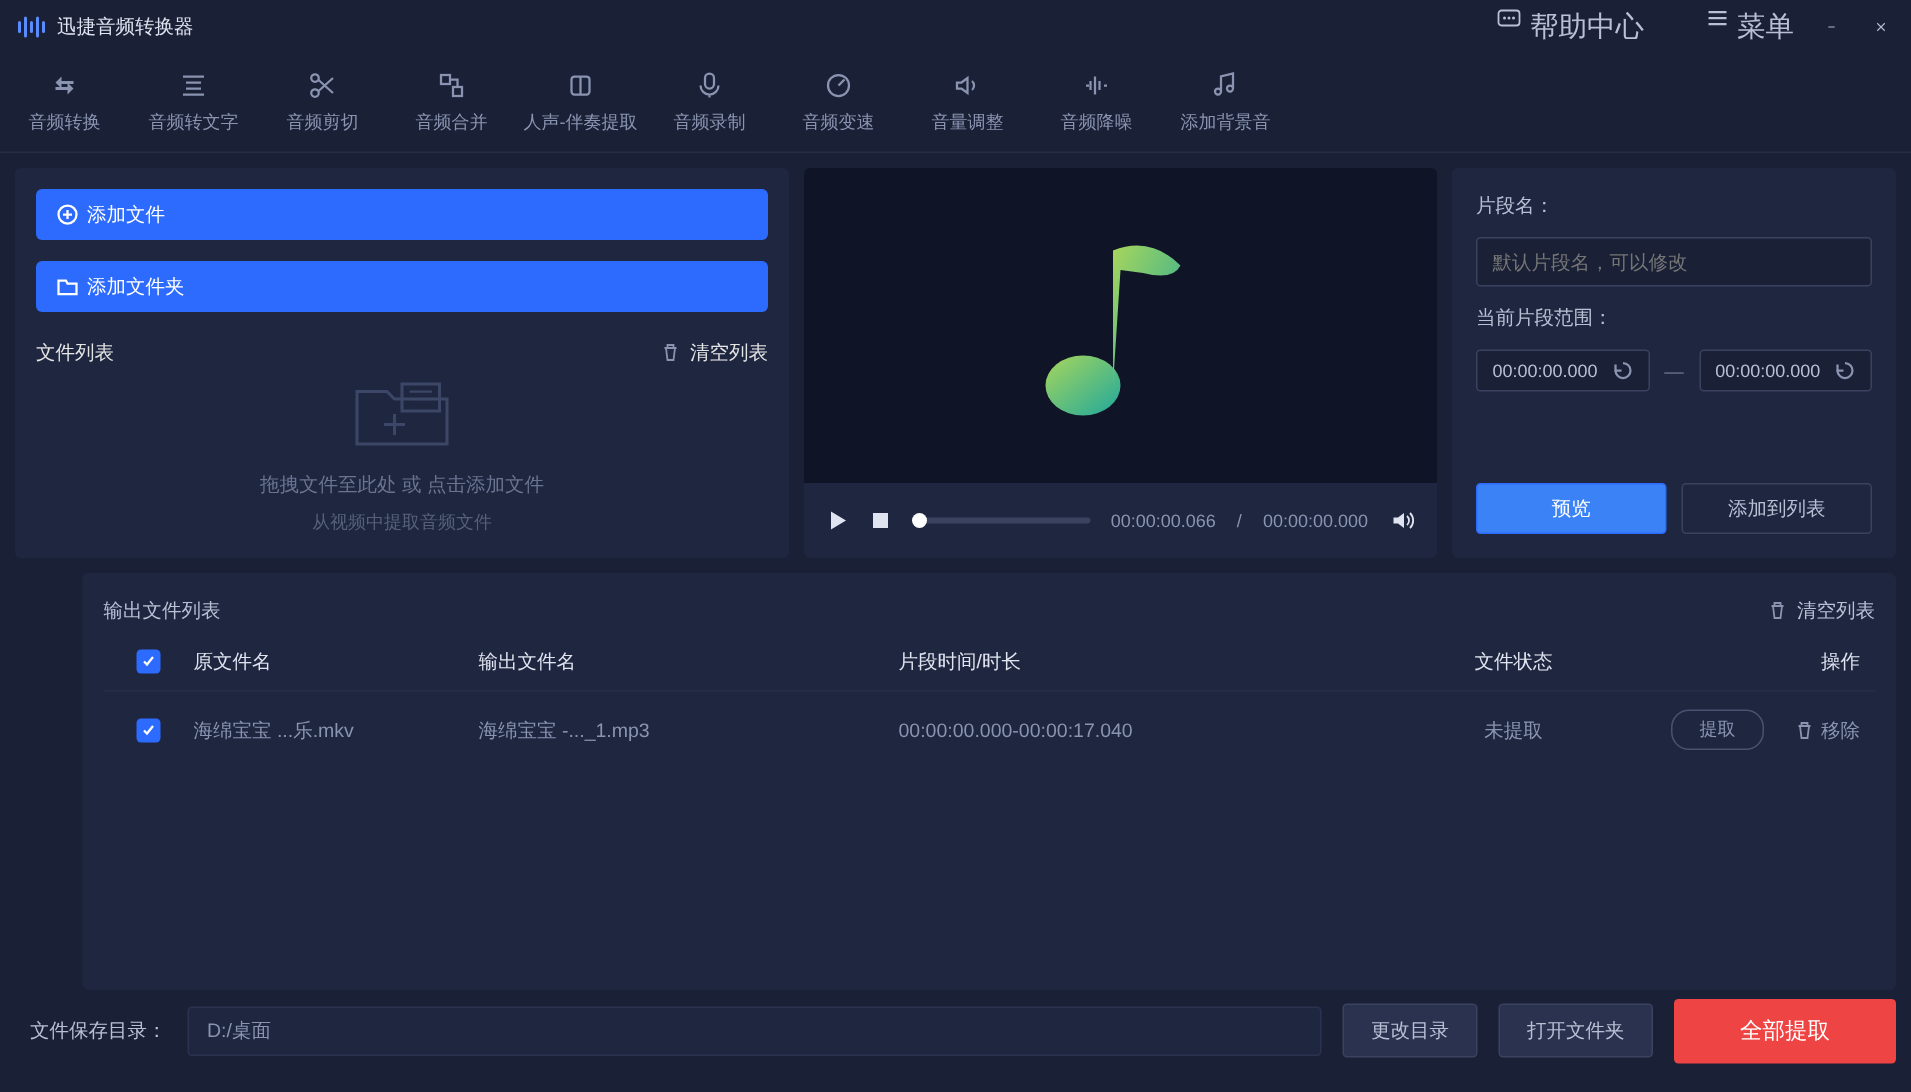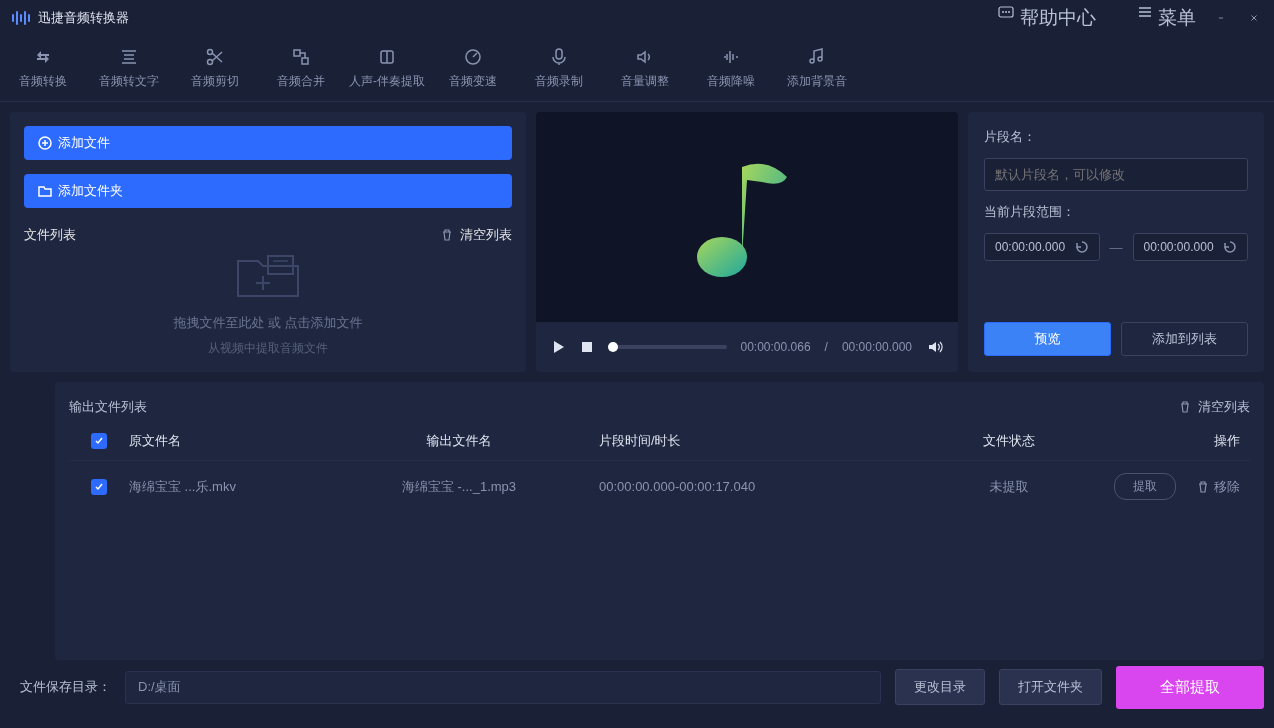--- a/index.html
+++ b/index.html
@@ -47,32 +47,32 @@
 .btn-sm { flex: 1; padding: 7px 0; border-radius: 3px; text-align: center; cursor: pointer; font-size: 13px; border: 1px solid #3a4260; color: #b8c0d4; background: transparent; }
 .btn-sm.primary { background: #3b82f6; border-color: #2d6bff; color: #fff; }
 
 .output-section { padding: 0 10px; margin-left: 45px; }
 .output-panel { background: #1e2640; border-radius: 4px; padding: 10px 14px; height: 278px; display: flex; flex-direction: column; }
 .out-head { display: flex; justify-content: space-between; align-items: center; color: #b8c0d4; height: 30px; }
 .table-head { display: flex; align-items: center; padding: 10px 0; color: #e0e4f0; font-size: 13px; border-bottom: 1px solid #262d47; }
 .table-row { display: flex; align-items: center; padding: 12px 0; color: #8a94b0; font-size: 13px; }
 .col-chk { width: 60px; display: flex; justify-content: center; }
 .col-src { width: 190px; }
-.col-out { width: 280px; text-align: center; }
+.col-out { width: 280px; }
 .col-seg { width: 340px; }
 .col-status { width: 140px; text-align: center; }
 .col-act { flex: 1; display: flex; justify-content: flex-end; gap: 20px; align-items: center; padding-right: 10px; }
 .chk { width: 16px; height: 16px; background: #2d6bff; border-radius: 3px; display: flex; align-items: center; justify-content: center; cursor: pointer; }
 .extract-btn { border: 1px solid #4a5270; padding: 4px 18px; border-radius: 12px; cursor: pointer; font-size: 12px; }
 .remove-btn { display: flex; align-items: center; gap: 4px; cursor: pointer; }
 
 .footer { height: 54px; display: flex; align-items: center; padding: 0 10px 0 20px; gap: 14px; }
 .out-dir-input { flex: 1; background: #1e2640; border: 1px solid #2a3250; padding: 8px 12px; border-radius: 3px; color: #8a94b0; font-size: 13px; }
 .footer-btn { background: #2a3250; border: 1px solid #3a4260; color: #b8c0d4; padding: 8px 18px; border-radius: 3px; cursor: pointer; font-size: 13px; }
-.extract-all { background: #d946ef; color: #fff; padding: 12px 44px; border: none; border-radius: 3px; cursor: pointer; font-size: 15px; }
+.extract-all { background: #ef4444; color: #fff; padding: 12px 44px; border: none; border-radius: 3px; cursor: pointer; font-size: 15px; }
 </style>
 </head>
 <body>
 
 <div class="titlebar">
   <div class="titlebar-left">
     <span class="logo-icon">
       <span class="logo-bar" style="height:8px"></span>
       <span class="logo-bar" style="height:14px"></span>
       <span class="logo-bar" style="height:8px"></span>
@@ -137,31 +137,31 @@
   </div>
   <div class="nav-item">
     <svg class="nav-icon" viewBox="0 0 20 20">
         <rect x="4" y="4" width="12" height="12" rx="2" fill="none" stroke="#8a94b0" stroke-width="1.5"></rect>
         <path d="M10 4v12" stroke="#8a94b0" stroke-width="1.5"></path>
       </svg>
     <span>人声-伴奏提取</span>
   </div>
   <div class="nav-item">
     <svg class="nav-icon" viewBox="0 0 20 20">
+        <rect x="7" y="2" width="6" height="10" rx="3" fill="none" stroke="#8a94b0" stroke-width="1.5"></rect>
+        <path d="M4 10a6 6 0 0012 0M10 16v2" stroke="#8a94b0" stroke-width="1.5" fill="none"></path>
+      </svg>
+    <span>音频录制</span>
+  </div>
+  <div class="nav-item">
+    <svg class="nav-icon" viewBox="0 0 20 20">
         <circle cx="10" cy="10" r="7" fill="none" stroke="#8a94b0" stroke-width="1.5"></circle>
         <path d="M10 10l4-4" stroke="#8a94b0" stroke-width="1.5"></path>
       </svg>
     <span>音频变速</span>
-  </div>
-  <div class="nav-item">
-    <svg class="nav-icon" viewBox="0 0 20 20">
-        <rect x="7" y="2" width="6" height="10" rx="3" fill="none" stroke="#8a94b0" stroke-width="1.5"></rect>
-        <path d="M4 10a6 6 0 0012 0M10 16v2" stroke="#8a94b0" stroke-width="1.5" fill="none"></path>
-      </svg>
-    <span>音频录制</span>
   </div>
   <div class="nav-item">
     <svg class="nav-icon" viewBox="0 0 20 20">
         <path d="M3 8v4h3l4 3V5L6 8z" fill="none" stroke="#8a94b0" stroke-width="1.5"></path>
         <path d="M13 7a4 4 0 010 6" stroke="#8a94b0" stroke-width="1.5" fill="none"></path>
       </svg>
     <span>音量调整</span>
   </div>
   <div class="nav-item">
     <svg class="nav-icon" viewBox="0 0 20 20">

